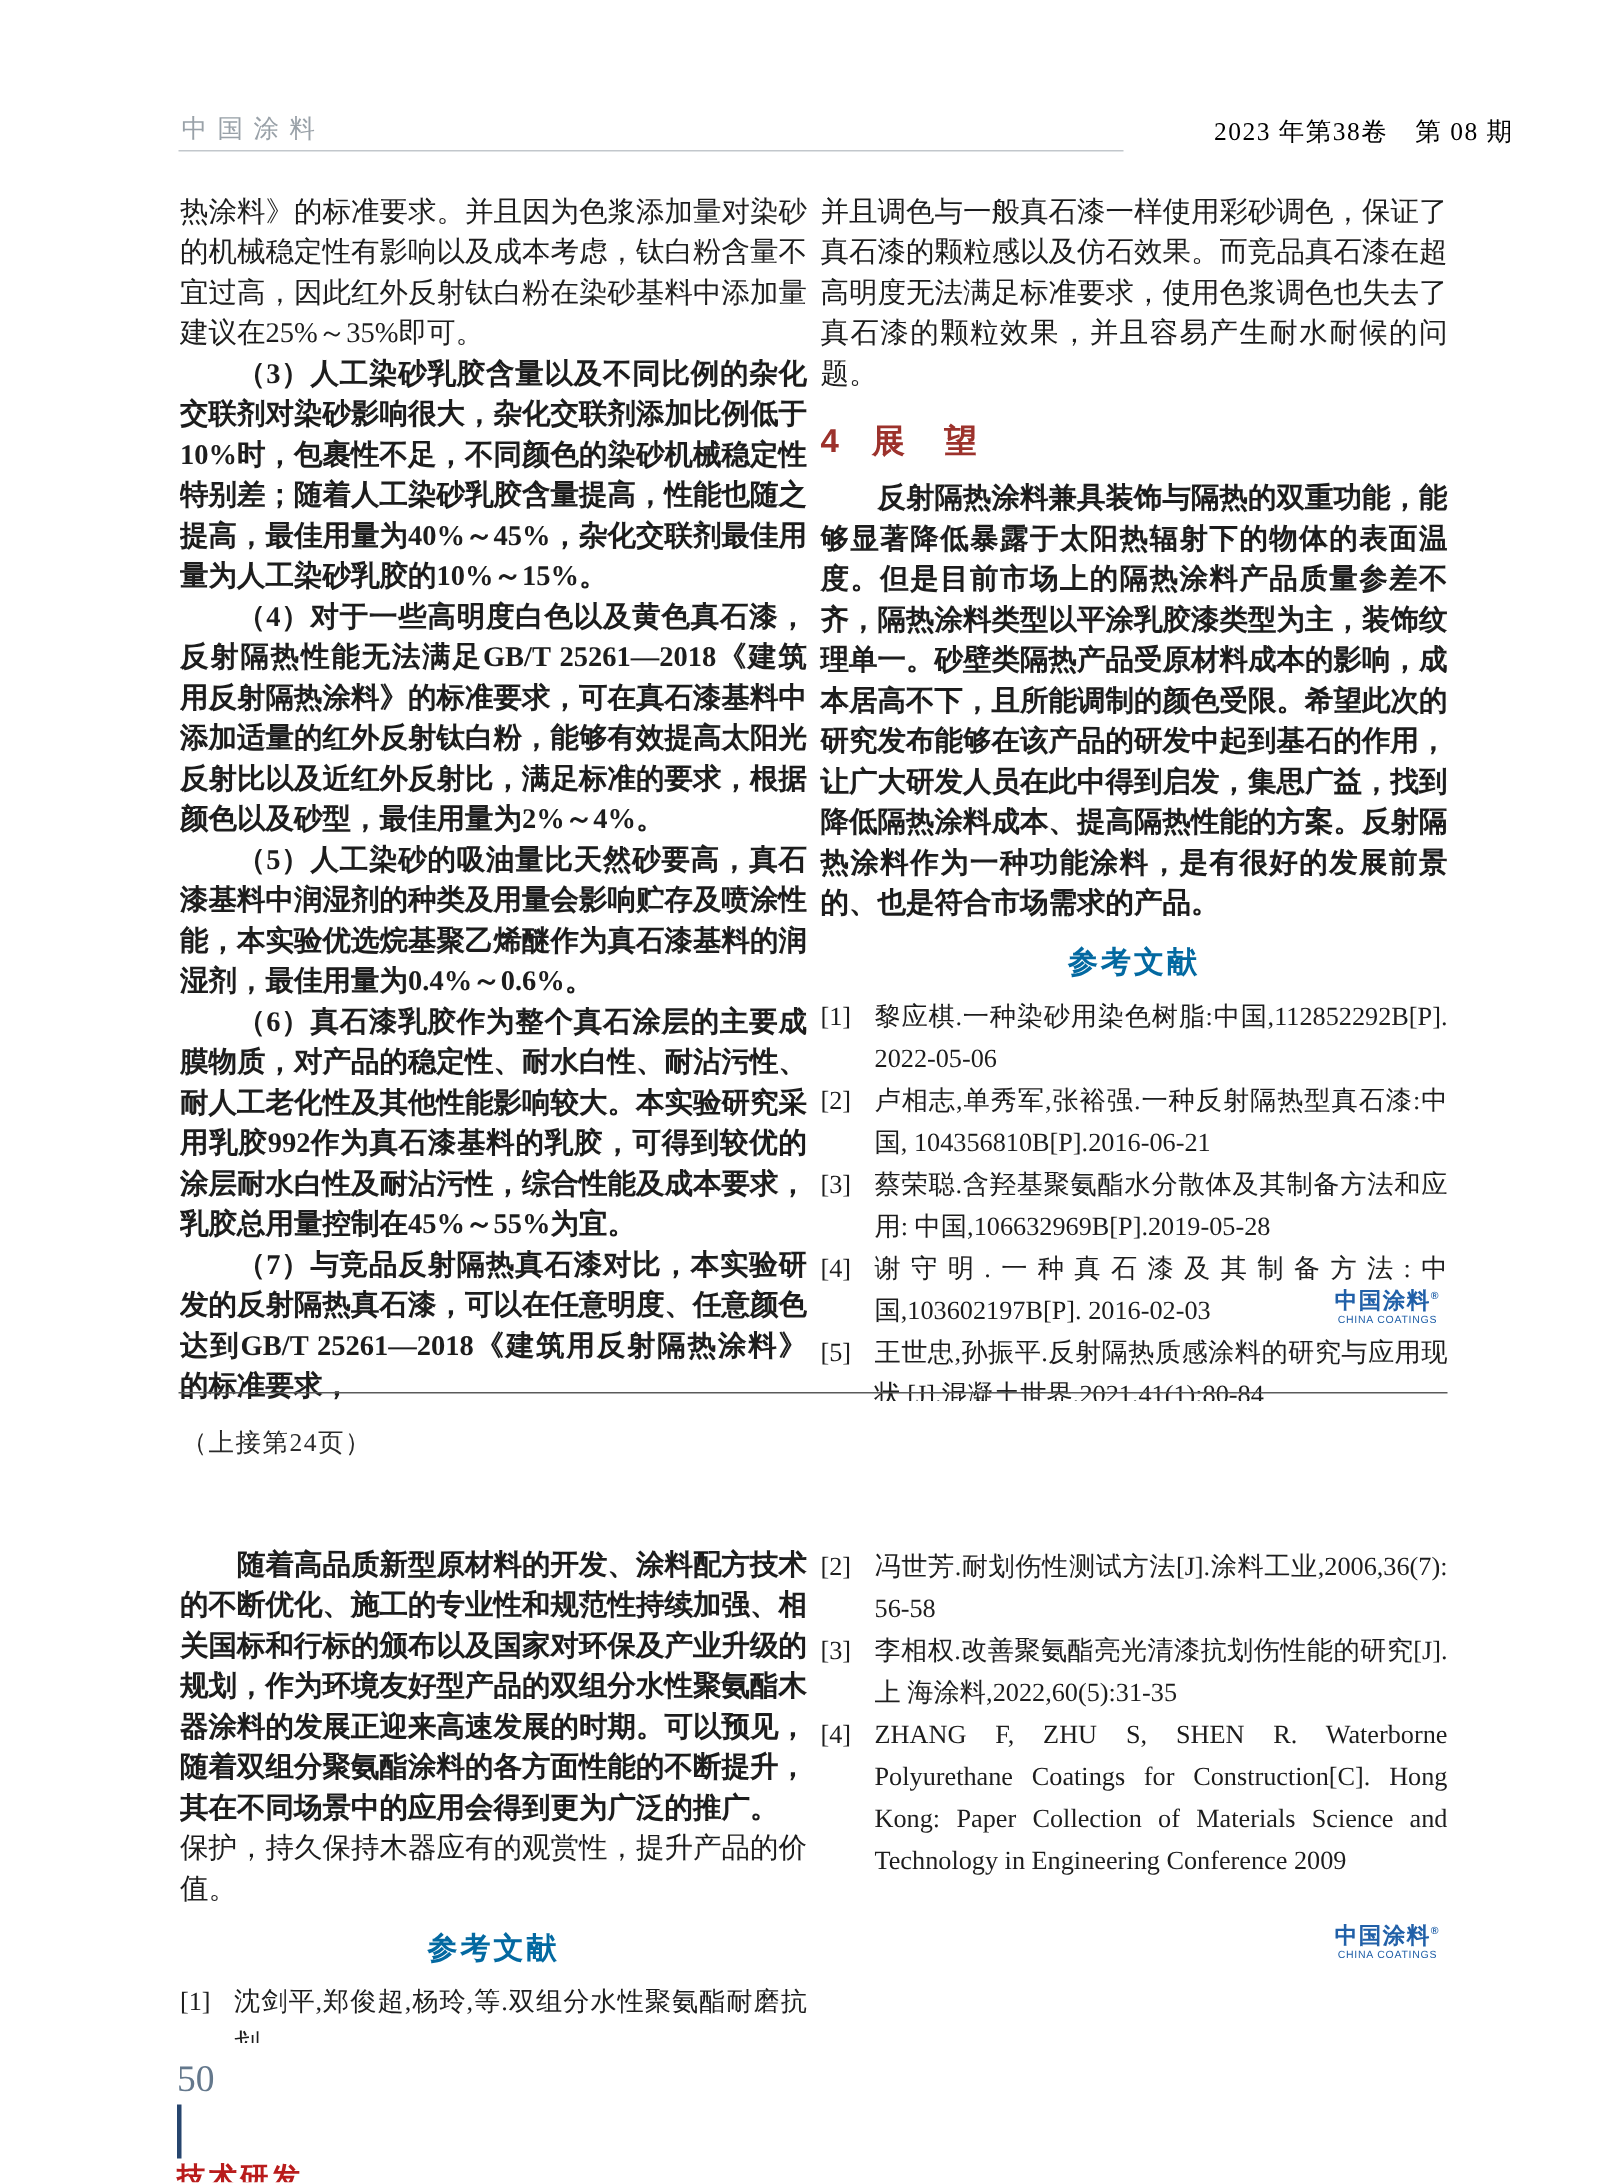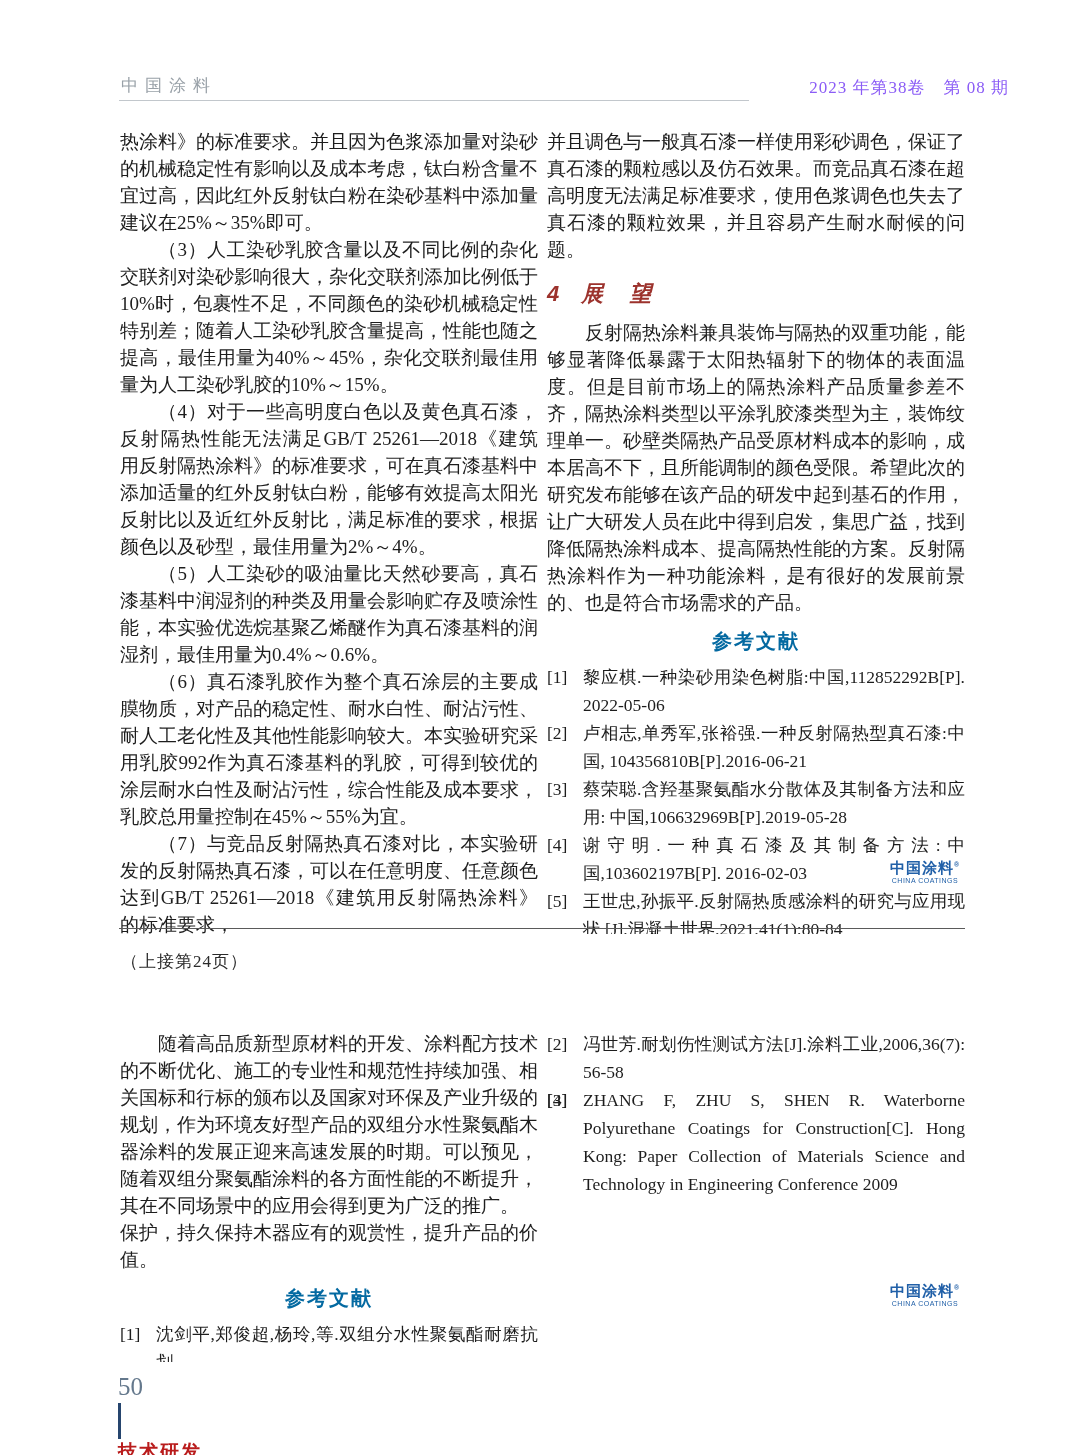--- a/index.html
+++ b/index.html
@@ -2,33 +2,33 @@
 <html><head>
 <meta charset="utf-8">
 <style>
   html,body{margin:0;padding:0;background:#ffffff;}
   .page{
     position:relative;width:1080px;height:1455px;background:#ffffff;
     font-family:"Liberation Serif", serif;color:#1d1d1d;overflow:hidden;padding-left:47px;
   }
   
   .hdr-journal{position:absolute;left:121px;top:74px;font-size:17px;color:#99a1a8;letter-spacing:7px;}
-  .hdr-issue{position:absolute;right:118px;top:76px;font-size:17px;color:#8b5cf6;letter-spacing:1px;}
+  .hdr-issue{position:absolute;right:118px;top:76px;font-size:17px;color:#000000;letter-spacing:1px;}
   .hdr-rule{position:absolute;left:119px;top:100px;width:630px;height:1px;background:#c2c7cc;}
   
   .cols{position:absolute;left:120px;width:845px;display:flex;gap:9px;margin-top:12px;}
   .cols-top{top:116px;height:806px;overflow:hidden;}
   .cols-bottom{top:1018px;height:332px;overflow:hidden;}
   .col{width:418px;flex:0 0 418px;}
   .body-p{margin:0;font-size:19px;line-height:27px;text-align:justify;text-justify:inter-ideograph;}
-  .ind{text-indent:2em;}
+  .ind{text-indent:2em;font-weight:bold;}
   
   .sec-heading{
     margin:16px 0 10px 0;color:#9c322c;font-weight:bold;font-size:22px;
-    font-family:"Liberation Sans", sans-serif;letter-spacing:2px;font-style:italic;
+    font-family:"Liberation Sans", sans-serif;letter-spacing:2px;
   }
   .sec-heading .sec-num{margin-right:20px;}
   
   .refs-heading{
     margin:12px 0 8px 0;text-align:center;font-weight:bold;font-size:20px;
     font-family:"Liberation Sans", sans-serif;letter-spacing:2px;color:#0369a1;
   }
   .ref{
     position:relative;margin:0;padding-left:36px;font-size:17.5px;
     line-height:28px;text-align:justify;text-justify:inter-ideograph;
@@ -100,21 +100,21 @@
 
   <div class="cols cols-bottom">
     <div class="col">
       <p class="body-p ind">随着高品质新型原材料的开发、涂料配方技术的不断优化、施工的专业性和规范性持续加强、相关国标和行标的颁布以及国家对环保及产业升级的规划，作为环境友好型产品的双组分水性聚氨酯木器涂料的发展正迎来高速发展的时期。可以预见，随着双组分聚氨酯涂料的各方面性能的不断提升，其在不同场景中的应用会得到更为广泛的推广。</p>
       <p class="body-p">保护，持久保持木器应有的观赏性，提升产品的价值。</p>
       <div class="refs-heading">参考文献</div>
       <p class="ref"><span class="ref-num">[1]</span><span>沈剑平,郑俊超,杨玲,等.双组分水性聚氨酯耐磨抗划</span></p>
     </div>
     <div class="col">
       <p class="ref"><span class="ref-num">[2]</span><span>冯世芳.耐划伤性测试方法[J].涂料工业,2006,36(7): 56-58</span></p>
-      <p class="ref"><span class="ref-num">[3]</span></p>
+      <p class="ref"><span class="ref-num">[3]</span><span>李相权.改善聚氨酯亮光清漆抗划伤性能的研究[J].上 海涂料,2022,60(5):31-35</span></p>
       <p class="ref"><span class="ref-num">[4]</span><span>ZHANG F, ZHU S, SHEN R. Waterborne Polyurethane Coatings for Construction[C]. Hong Kong: Paper Collection of Materials Science and Technology in Engineering Conference 2009</span></p>
     </div>
   </div>
 
   <div class="logo logo-2">
     <div class="logo-cn"><span>中国涂料</span><span class="logo-mark">®</span></div>
     <div class="logo-en">CHINA COATINGS</div>
   </div>
 
   <div class="footer">

